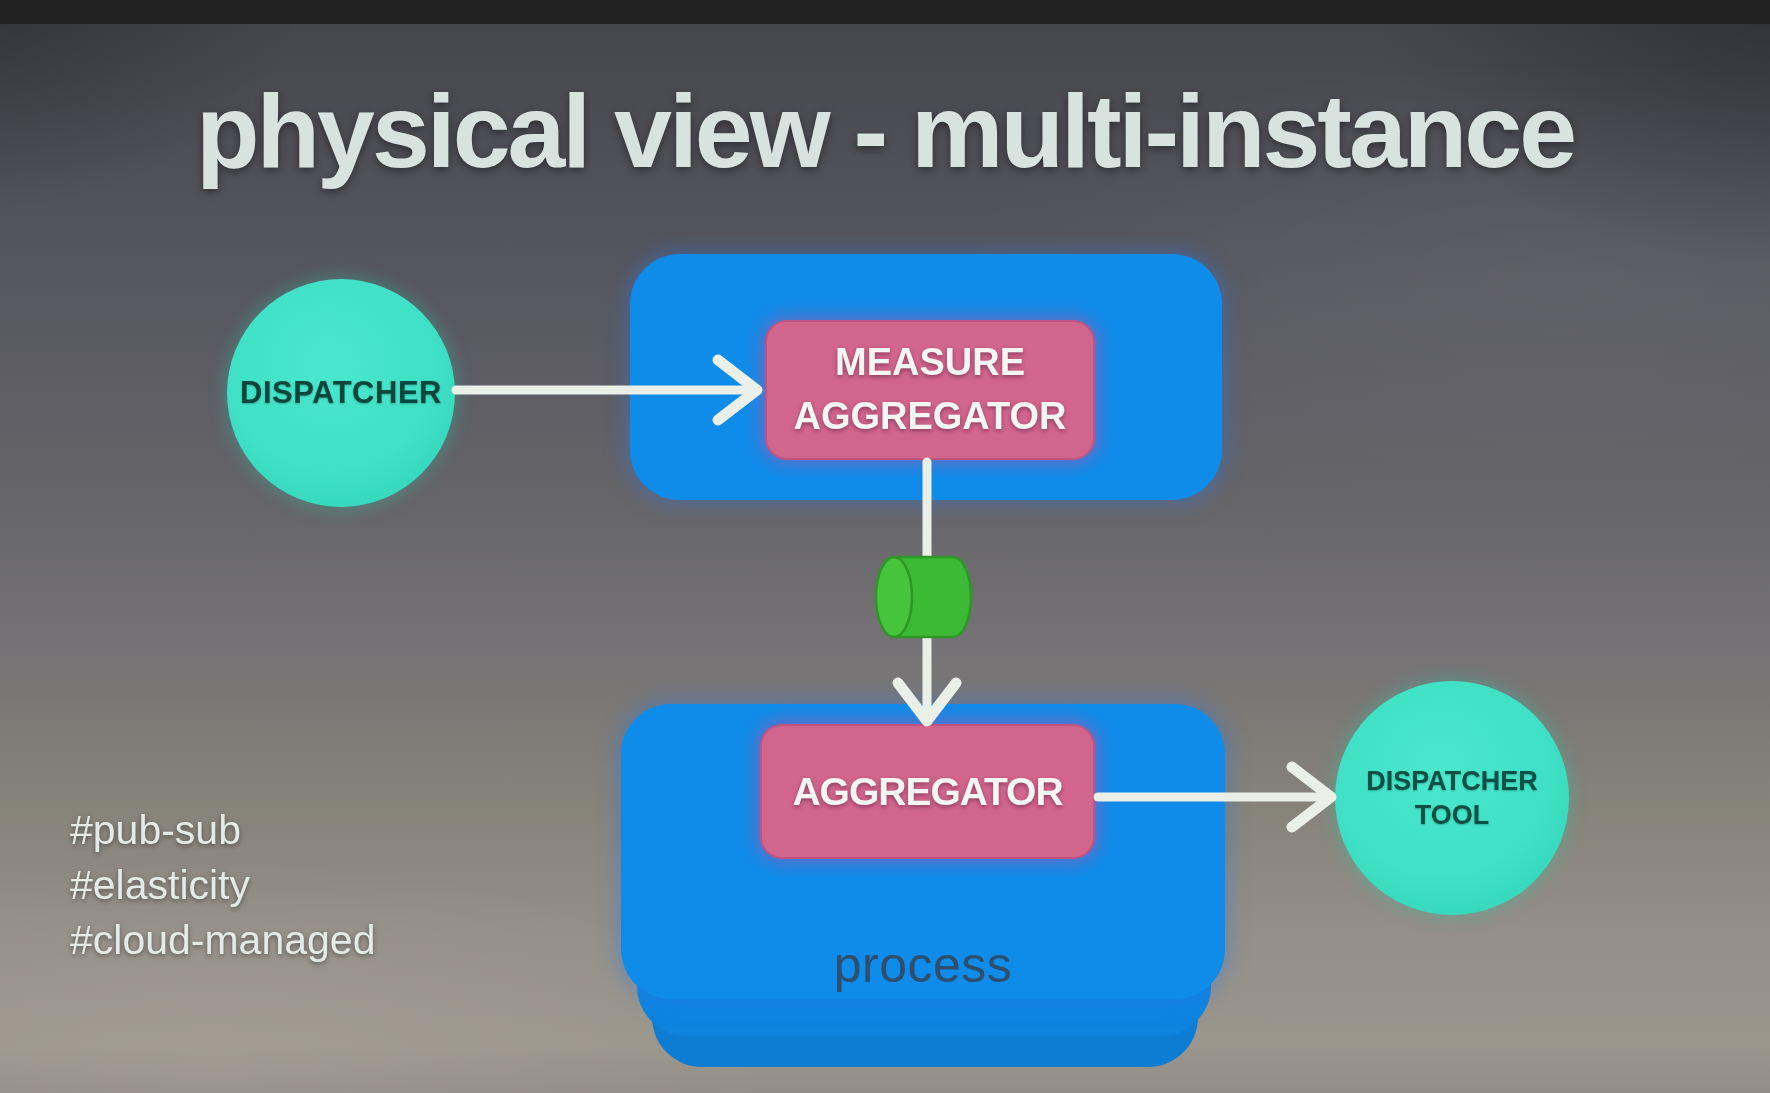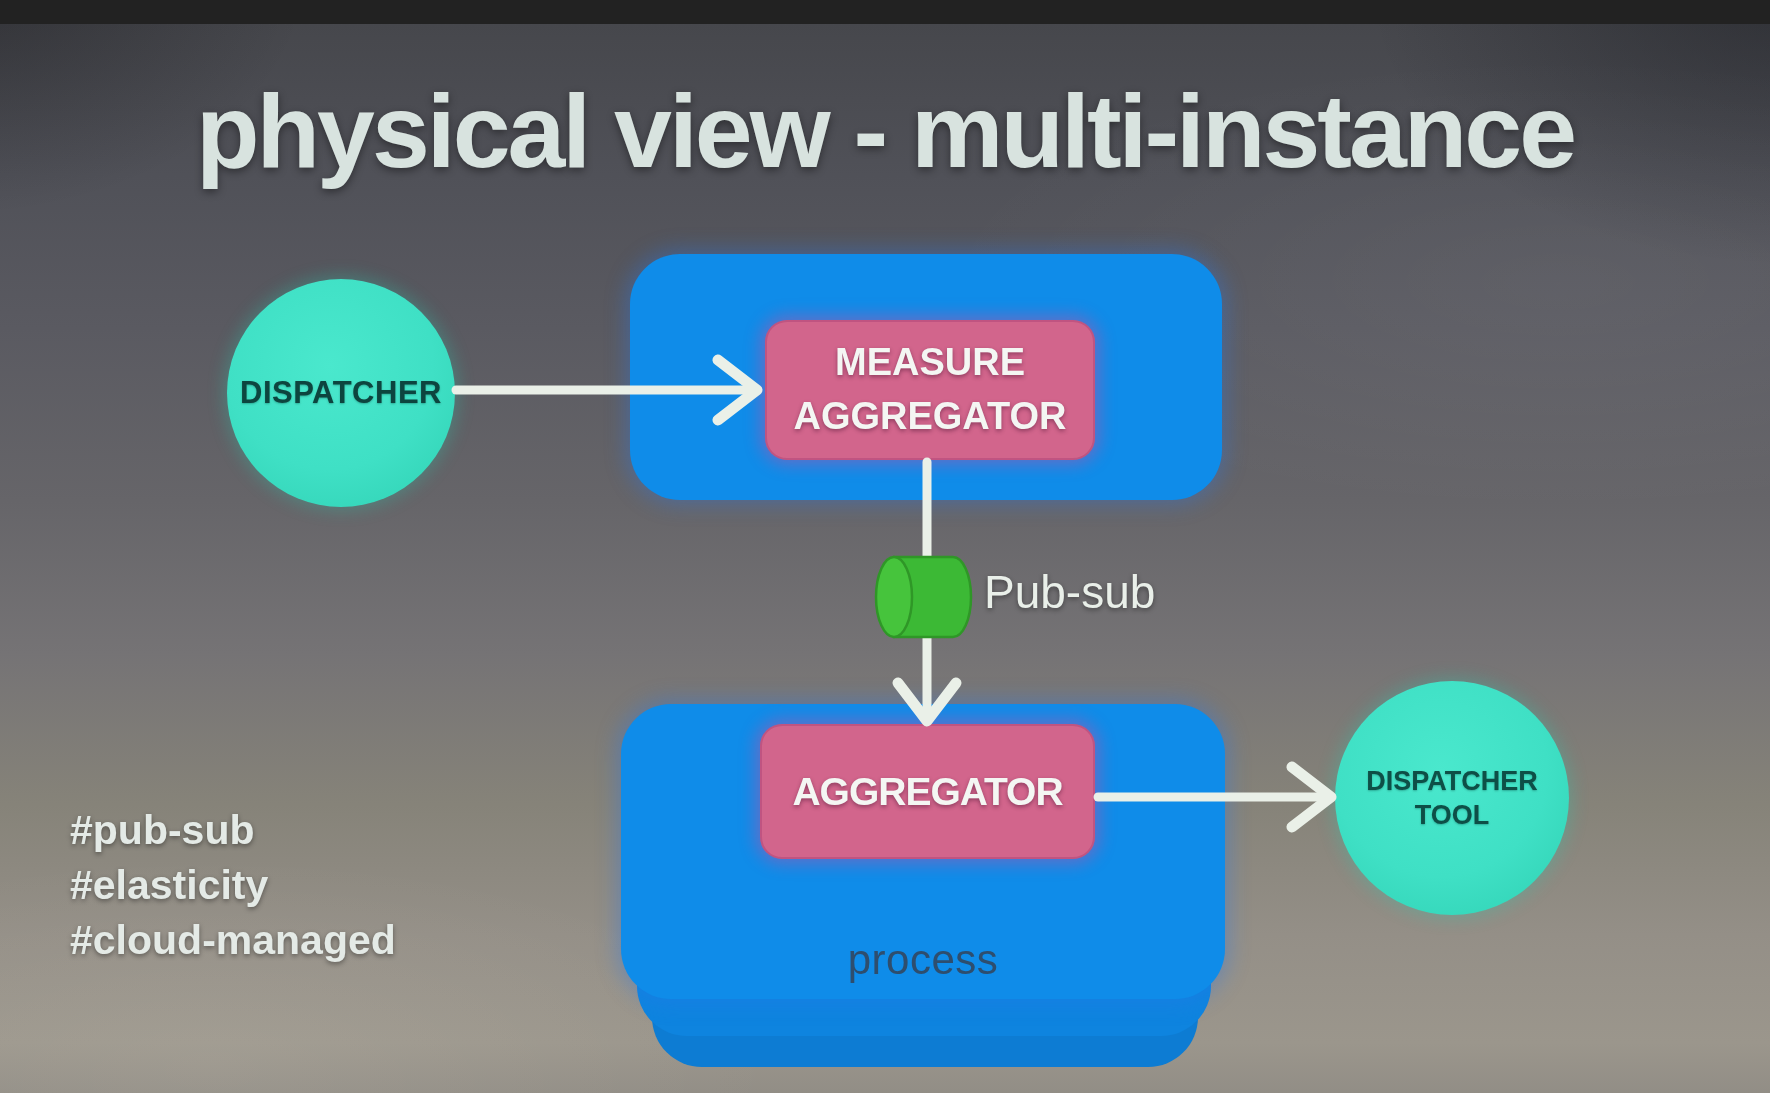--- a/index.html
+++ b/index.html
@@ -47,28 +47,28 @@
     position:absolute;border-radius:22px;background:var(--node-pink,#d2658c);
     box-shadow:0 0 16px 5px rgba(215,70,155,.40), inset 0 0 0 2px rgba(140,35,95,.25);
     display:flex;flex-direction:column;justify-content:center;
     color:#f4f6f3;font-weight:bold;text-align:center;
     text-shadow:0 2px 4px rgba(60,10,40,.45);
   }
   .pink-dispatcher{left:765px;top:296px;width:330px;height:140px;font-size:38px;line-height:1.42;}
   .pink-aggregator{left:760px;top:700px;width:335px;height:135px;font-size:39px;letter-spacing:-1px;}
   .process-lbl{
     position:absolute;left:621px;top:912px;width:604px;text-align:center;
-    font-size:42px;color:#2e4e6e;letter-spacing:.5px;
+    font-size:50px;color:#2e4e6e;letter-spacing:.5px;
   }
   .pubsub-lbl{
     position:absolute;left:984px;top:541px;font-size:46px;color:#e9efe9;
     text-shadow:0 2px 5px rgba(0,0,0,.4);
   }
   .hashtags{
-    position:absolute;left:70px;top:779px;font-size:41px;font-weight:bold;
+    position:absolute;left:70px;top:779px;font-size:41px;font-weight:normal;
     line-height:55px;color:#e4eae6;text-shadow:0 2px 5px rgba(0,0,0,.4);
   }
   svg.connectors{position:absolute;left:0;top:0;z-index:5;}
   .shaft{stroke:var(--arrow-white,#eaf0e8);stroke-width:9;stroke-linecap:round;}
   .chev{stroke:var(--arrow-white,#eaf0e8);stroke-width:11;stroke-linecap:round;
     stroke-linejoin:round;fill:none;}
   .cyl-body{fill:var(--queue-green,#3cb935);stroke:#2f9727;stroke-width:2.5;}
   .cyl-cap{fill:#46c43c;stroke:#2f9727;stroke-width:2.5;}
 </style>
 </head>
@@ -96,21 +96,20 @@
   </div>
   <div class="process-lbl">process</div>
 
   <div class="circle-node monitoring">
     <span class="lbl">
       <span>DISPATCHER</span><br>
       <span>TOOL</span>
     </span>
   </div>
 
-  <div class="pubsub-lbl">Pub-sub</div>
 
   <div class="hashtags">
     <div>#pub-sub</div>
     <div>#elasticity</div>
     <div>#cloud-managed</div>
   </div>
 
   <svg class="connectors" width="1770" height="1093" viewBox="0 0 1770 1093">
     <g>
       <line class="shaft" x1="456" y1="366" x2="752" y2="366"></line>

